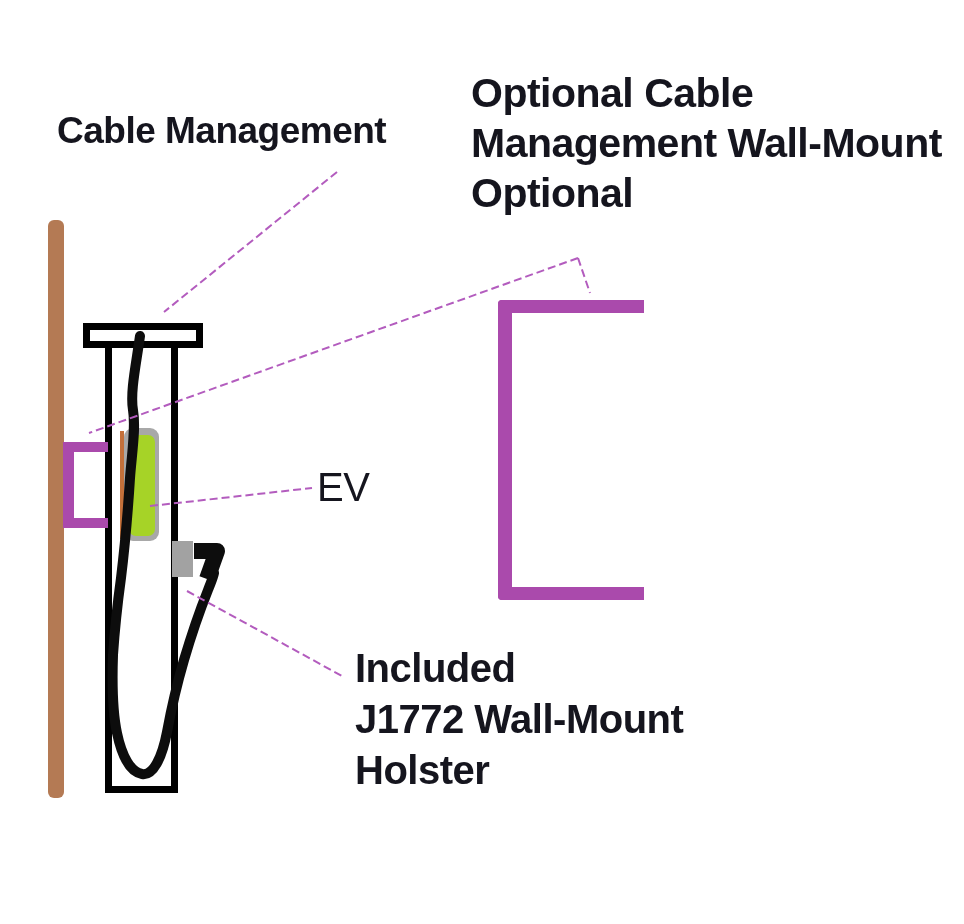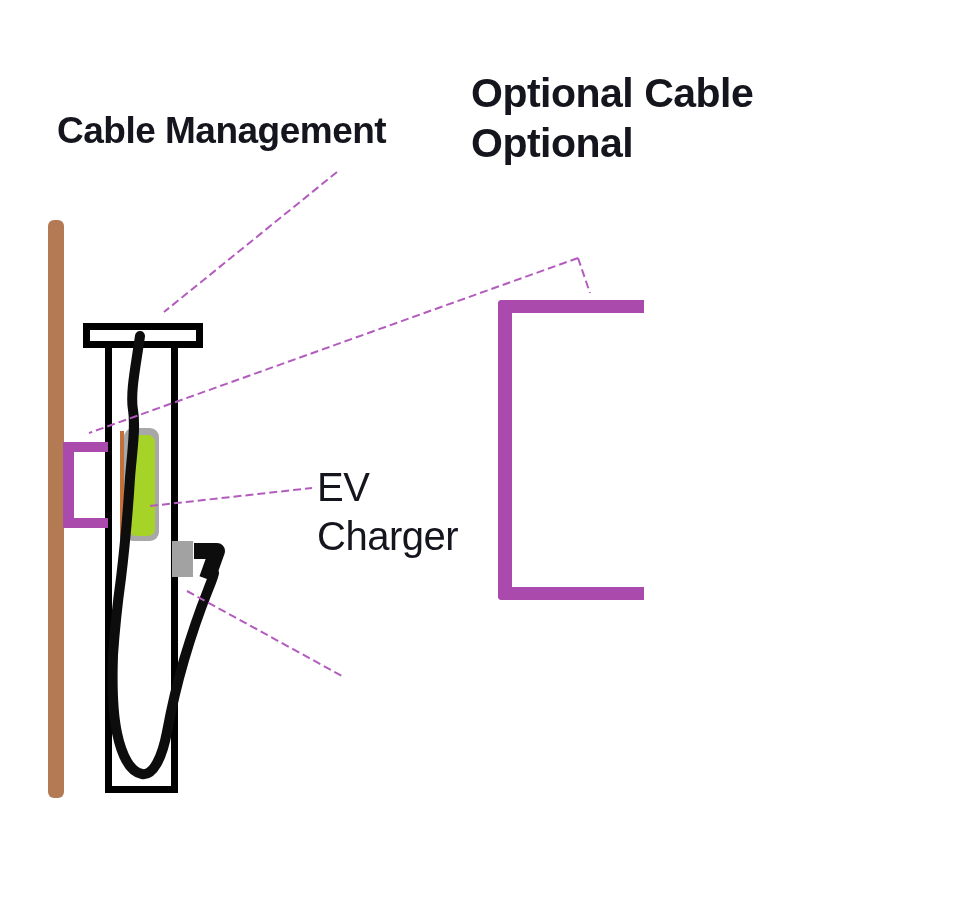--- a/index.html
+++ b/index.html
@@ -134,23 +134,28 @@
     <path class="leader" d="M150,506 L312,488"></path>
     <path class="leader" d="M187,591 L342,676"></path>
   </svg>
 
   <div class="label label-pedestal">
     <div>Cable Management</div>
   </div>
 
   <div class="label label-heading">
     <div>Optional Cable</div>
+    <div>Management Wall-Mount</div>
     <div>Optional</div>
   </div>
 
 
   <div class="label label-charger">
     <div>EV</div>
-    <div>Charger</div>
   </div>
 
+  <div class="label label-holster">
+    <div>Included</div>
+    <div>J1772 Wall-Mount</div>
+    <div>Holster</div>
+  </div>
 
 </div>
 
 </body></html>

